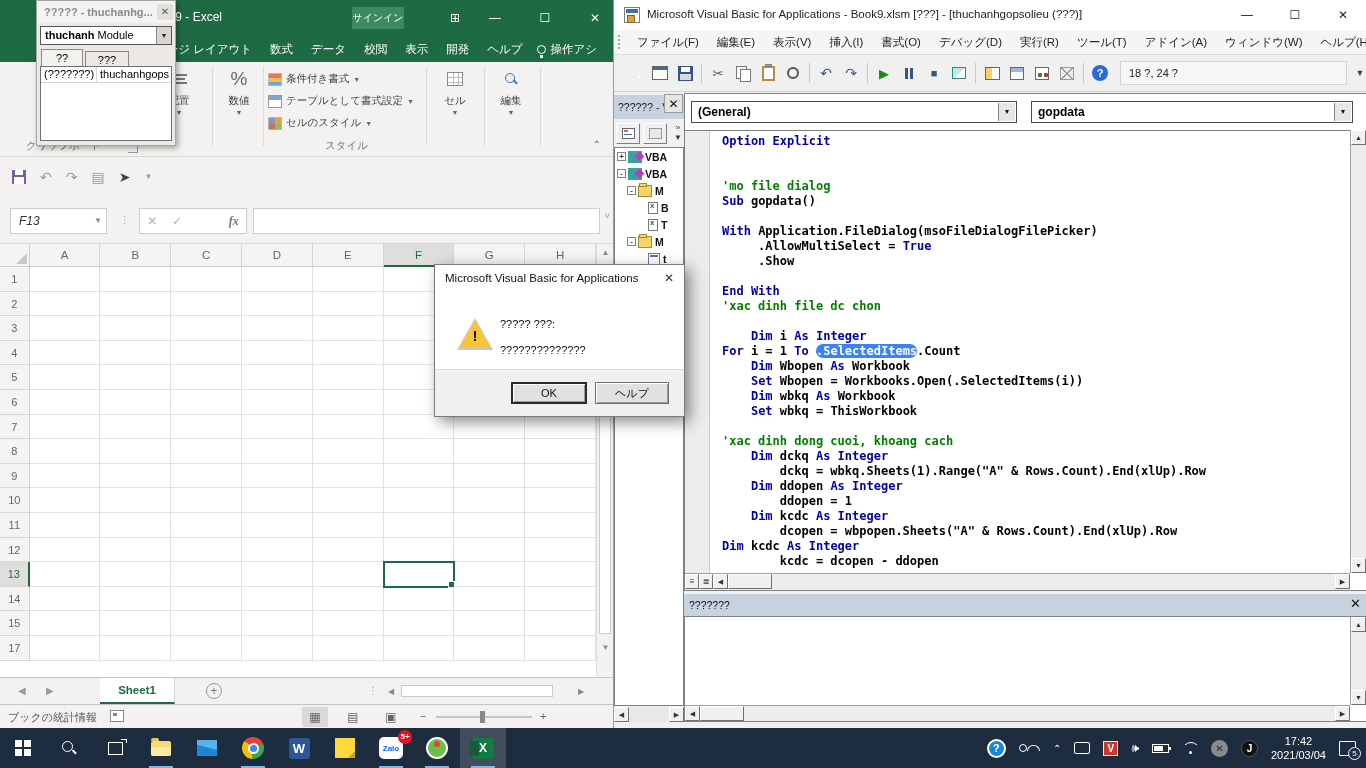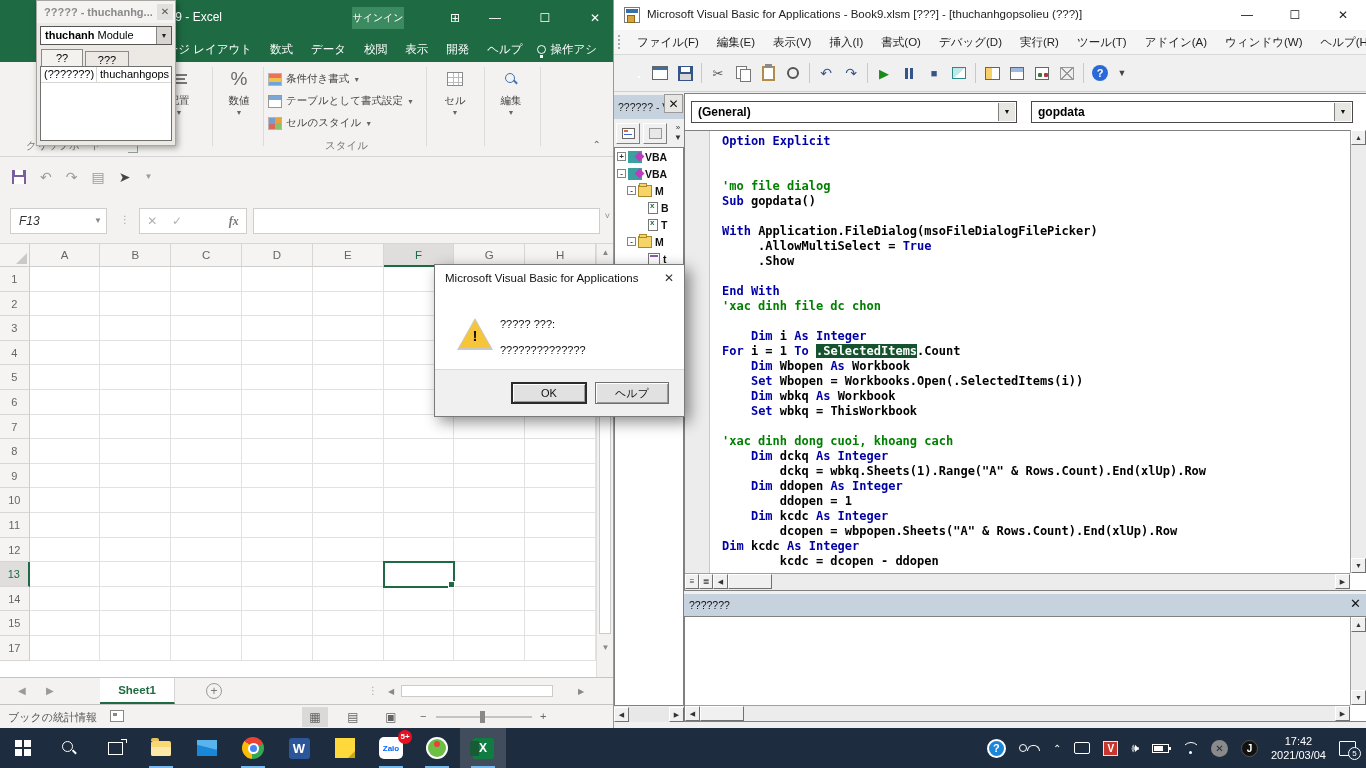--- a/index.html
+++ b/index.html
@@ -185,21 +185,21 @@
   
   .vb-codewin { position:absolute; left:70px; top:93px; width:683px; height:498px; background:#fff; border:1px solid #808080; }
   .vb-combo { position:absolute; top:7px; height:22px; background:#fff; border:1px solid #4a4a4a; font-weight:bold; font-size:12px; line-height:20px; padding-left:6px; }
   .vb-combo .arrow { position:absolute; right:1px; top:1px; bottom:1px; width:17px; background:#E8E6E2; border-left:1px solid #808080; text-align:center; font-size:7px; color:#111; display:flex; align-items:center; justify-content:center; }
   .code-area { position:absolute; left:0; top:36px; right:16px; bottom:17px; background:#fff; overflow:hidden; border-top:1px solid #808080; }
   .code-margin { position:absolute; left:0; top:0; bottom:0; width:25px; background:#ECECEC; border-right:1px solid #C8C8C8; }
   .code-lines { position:absolute; left:37px; top:3px; right:0; font-family:"DejaVu Sans Mono","Liberation Mono",monospace; font-size:12px; font-weight:bold; line-height:15px; white-space:pre; }
   .seg-k { color:#0000A6; }
   .seg-c { color:#008000; }
   .seg-n { color:#000000; }
-  .seg-s { color:#fff; background:#14532d; }
+  .seg-s { color:#fff; background:#3b82f6;border-radius:7px; }
   .code-vscroll { position:absolute; right:0; top:36px; bottom:17px; width:16px; background:#ECECEC; border-left:1px solid #A0A0A0; }
   .sb-btn { position:absolute; left:0; right:0; height:15px; background:#F0F0F0; border:1px solid; border-color:#fff #707070 #707070 #fff; font-size:7px; text-align:center; line-height:13px; color:#333; }
   .code-hscroll { position:absolute; left:0; right:16px; bottom:0; height:17px; background:#ECECEC; border-top:1px solid #A0A0A0; display:flex; }
   .split-btn { width:14px; height:15px; background:#F0F0F0; border:1px solid; border-color:#fff #707070 #707070 #fff; font-size:8px; line-height:13px; text-align:center; color:#333; flex:none; }
   .hsb-btn { width:15px; height:15px; background:#F0F0F0; border:1px solid; border-color:#fff #707070 #707070 #fff; font-size:7px; line-height:13px; text-align:center; color:#333; flex:none; }
   .hsb-thumb { width:44px; height:15px; background:#F0F0F0; border:1px solid; border-color:#fff #707070 #707070 #fff; flex:none; }
   .hsb-end { margin-left:auto; }
 
   
   .vb-imm { position:absolute; left:70px; top:594px; width:683px; height:128px; }
@@ -705,20 +705,21 @@
         <span class="tb-ic">
           <span class="objb-icon"></span>
         </span>
         <span class="tb-ic">
           <span class="toolbox-icon"></span>
         </span>
         <span class="tb-sep"></span>
         <span class="tb-ic">
           <span class="helpq-icon help-icon">?</span>
         </span>
+        <span class="tb-pos">18 ?, 24 ?</span>
         <span class="tb-more">▼</span>
       </div>
 
     <div class="vb-project">
       <div class="prj-header">?????? - V</div>
       <div class="prj-close">✕</div>
       <div class="prj-toolbar">
         <span class="prj-tb-btn">
             <span class="code-view-icon"></span>
           </span>

